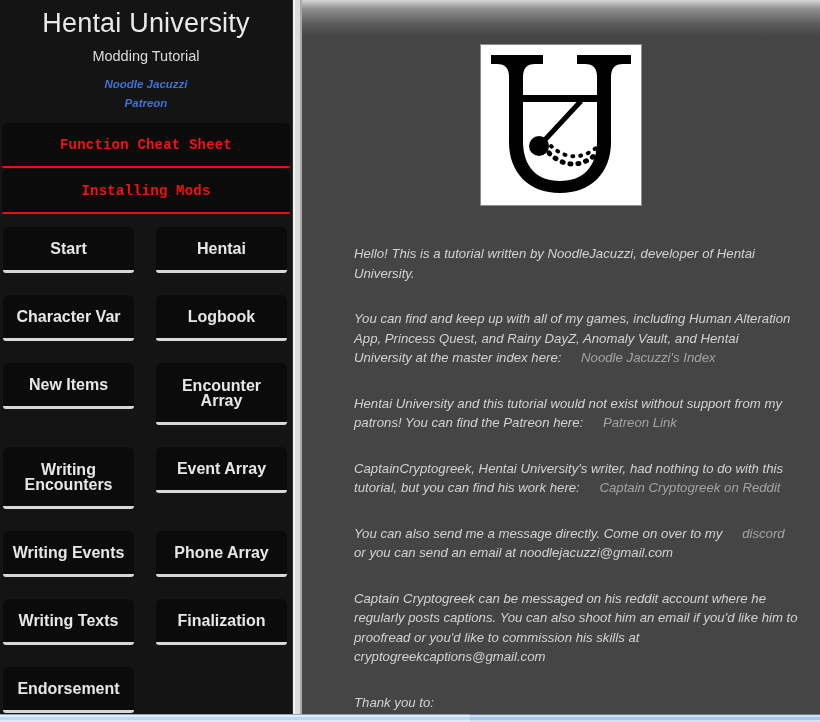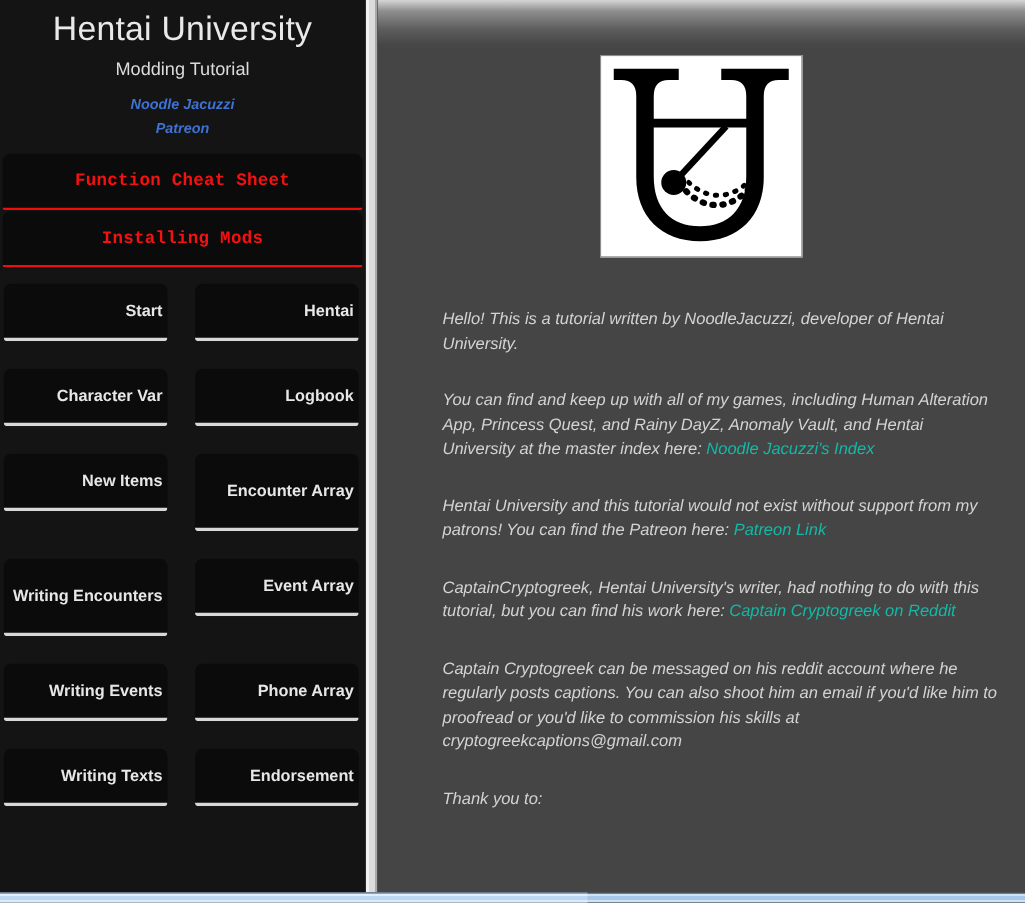--- a/index.html
+++ b/index.html
@@ -102,27 +102,27 @@
     padding: 12px 3px 0 3px;
     justify-content: start;
   }
   .btn-nav {
     background: #0b0b0b;
     color: #e7e7e7;
     border: none;
     border-bottom: 3px solid #d8d8d8;
     border-radius: 6px 6px 3px 3px;
     font-family: "Liberation Sans", sans-serif;
-    font-size: 13px;
+    font-size: 16px;
     font-weight: bold;
     height: 46px;
     line-height: 15px;
     cursor: pointer;
     padding: 0 4px;
-    text-align: right;
+    text-align: center;
     box-sizing: border-box;
   }
   .btn-nav.tall { height: 62px; }
 
   
   .v-scroll {
     flex: 0 0 10px;
     width: 10px;
     height: 714px;
     background: linear-gradient(to right, #2b2b2b 0 1px, #f2f2f2 1px 3px, #dcdcdc 3px 8px, #a9a9a9 8px 10px);
@@ -167,24 +167,25 @@
     font-family: "Liberation Sans", sans-serif;
     font-style: italic;
     font-size: 13.2px;
     line-height: 19.5px;
     margin: 0;
     padding: 0;
   }
   .para-block { margin-bottom: 26px; }
   .para-block.first { margin-top: 34px; }
   .inline-link {
-    color: #14b8a6;
+    color: #a3a3a3;
     font-style: italic;
     text-decoration: none;
     cursor: pointer;
+    margin-left: 16px;
   }
 
   
   .h-scroll {
     position: relative;
     width: 820px;
     height: 8px;
     background: linear-gradient(to bottom, #6f7e8c 0 1px, #cfe0f2 1px 3px, #a8c8ea 3px 6px, #cfe3f6 6px 8px);
   }
   .h-scroll-thumb {
@@ -222,20 +223,21 @@
           <button class="btn-nav">Hentai</button>
           <button class="btn-nav">Character Var</button>
           <button class="btn-nav">Logbook</button>
           <button class="btn-nav">New Items</button>
           <button class="btn-nav tall">Encounter Array</button>
           <button class="btn-nav tall">Writing Encounters</button>
           <button class="btn-nav">Event Array</button>
           <button class="btn-nav">Writing Events</button>
           <button class="btn-nav">Phone Array</button>
           <button class="btn-nav">Writing Texts</button>
+          <button class="btn-nav">Finalization</button>
           <button class="btn-nav">Endorsement</button>
         </div>
     </div>
 
     <div class="v-scroll"></div>
 
     <div class="content">
       <div class="content-topglow"></div>
 
       <div class="content-inner">
@@ -270,20 +272,23 @@
             <div class="para-block">
               <p class="para"><span>You can find and keep up with all of my games, including Human Alteration App, Princess Quest, and Rainy DayZ, Anomaly Vault, and Hentai University at the master index here: </span><a class="inline-link">Noodle Jacuzzi's Index</a></p>
             </div>
             <div class="para-block">
               <p class="para"><span>Hentai University and this tutorial would not exist without support from my patrons! You can find the Patreon here: </span><a class="inline-link">Patreon Link</a></p>
             </div>
             <div class="para-block">
               <p class="para"><span>CaptainCryptogreek, Hentai University's writer, had nothing to do with this tutorial, but you can find his work here: </span><a class="inline-link">Captain Cryptogreek on Reddit</a></p>
             </div>
             <div class="para-block">
+              <p class="para"><span>You can also send me a message directly. Come on over to my </span><a class="inline-link">discord</a><span> or you can send an email at noodlejacuzzi@gmail.com</span></p>
+            </div>
+            <div class="para-block">
               <p class="para"><span>Captain Cryptogreek can be messaged on his reddit account where he regularly posts captions. You can also shoot him an email if you'd like him to proofread or you'd like to commission his skills at cryptogreekcaptions@gmail.com</span></p>
             </div>
             <div class="para-block">
               <p class="para"><span>Thank you to:</span></p>
             </div>
           </div>
 
       </div>
     </div>
   </div>

